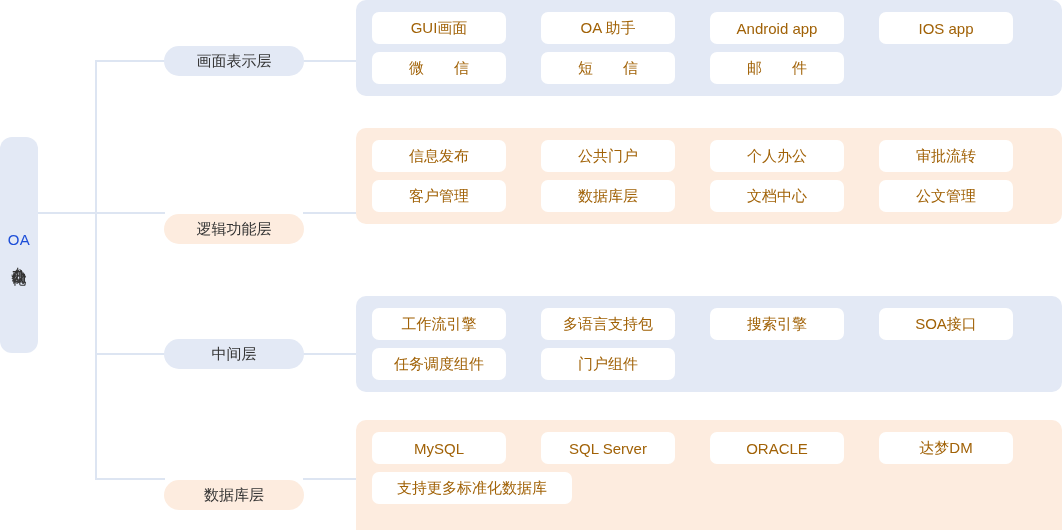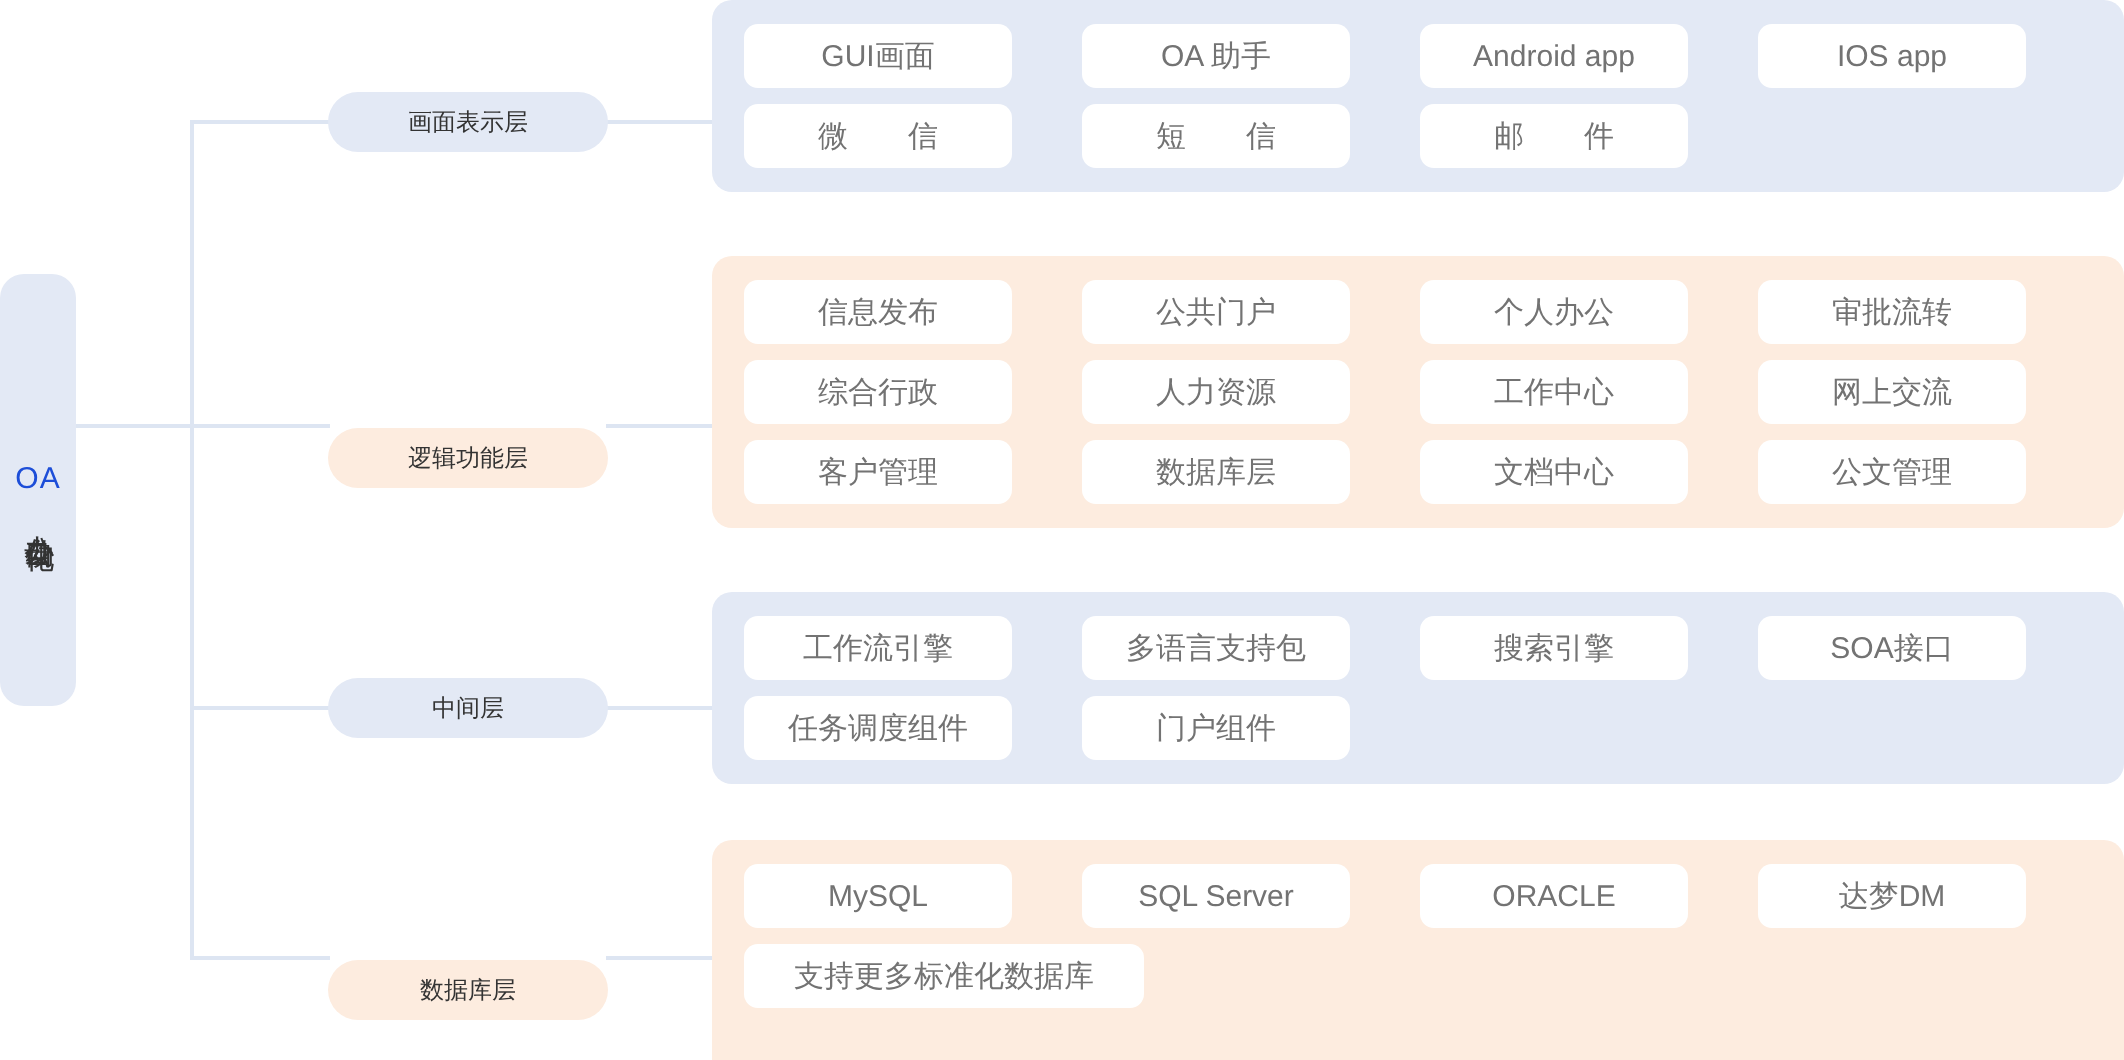--- a/index.html
+++ b/index.html
@@ -29,21 +29,21 @@
   
   .conn{position:absolute;background:#dde5f2;}
   .conn-h{height:2px;}
   .conn-v{width:2px;}
 
   
   .pill{
     position:absolute;height:30px;width:140px;left:164px;
     border-radius:15px;
     display:flex;align-items:center;justify-content:center;
-    font-size:12px;color:#333;box-sizing:border-box;
+    font-size:15px;color:#333;box-sizing:border-box;
   }
   .pill.blue{background:#e3e9f5;}
   .pill.peach{background:#fdecdf;margin-top:16px;}
 
   
   .panel{
     position:absolute;left:356px;width:706px;
     border-radius:10px;box-sizing:border-box;
     padding:12px 14px 12px 16px;
   }
@@ -51,21 +51,21 @@
   .panel.peach{background:#fdecdf;}
 
   .row{display:flex;gap:0;margin-bottom:8px;}
   .row:last-child{margin-bottom:0;}
   .cell{width:178px;display:flex;}
   .cell.wide{width:356px;}
   .card{
     background:#ffffff;border-radius:7px;
     height:32px;width:134px;
     display:flex;align-items:center;justify-content:center;
-    font-size:15px;color:#737373;white-space:pre;
+    font-size:15px;color:#a16207;white-space:pre;
     box-sizing:border-box;
   }
   .card.wide{width:200px;}
 </style>
 </head>
 <body>
 
 <div id="diagram">
 
   <div class="root-node">
@@ -139,34 +139,20 @@
         </div>
       <div class="cell">
           <div class="card">个人办公</div>
         </div>
       <div class="cell">
           <div class="card">审批流转</div>
         </div>
     </div>
     <div class="row">
       <div class="cell">
-          <div class="card">综合行政</div>
-        </div>
-      <div class="cell">
-          <div class="card">人力资源</div>
-        </div>
-      <div class="cell">
-          <div class="card">工作中心</div>
-        </div>
-      <div class="cell">
-          <div class="card">网上交流</div>
-        </div>
-    </div>
-    <div class="row">
-      <div class="cell">
           <div class="card">客户管理</div>
         </div>
       <div class="cell">
           <div class="card">数据库层</div>
         </div>
       <div class="cell">
           <div class="card">文档中心</div>
         </div>
       <div class="cell">
           <div class="card">公文管理</div>

